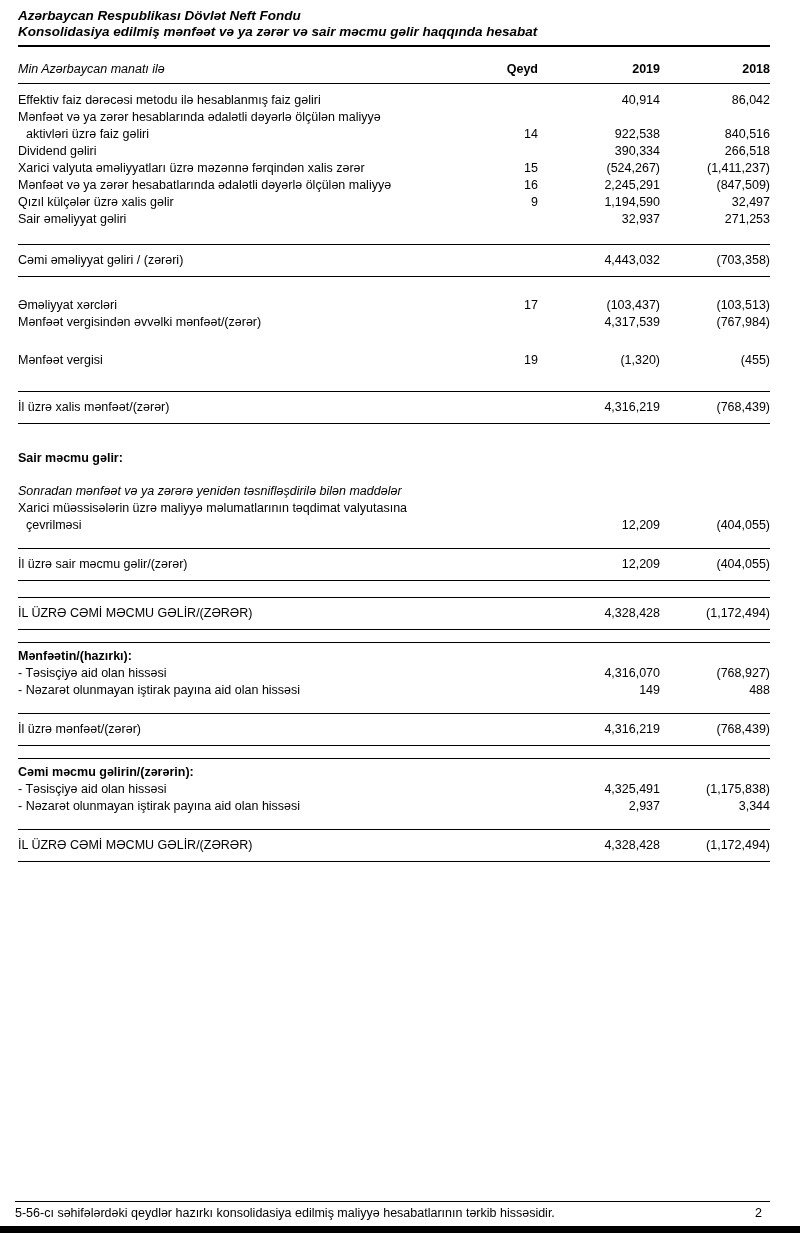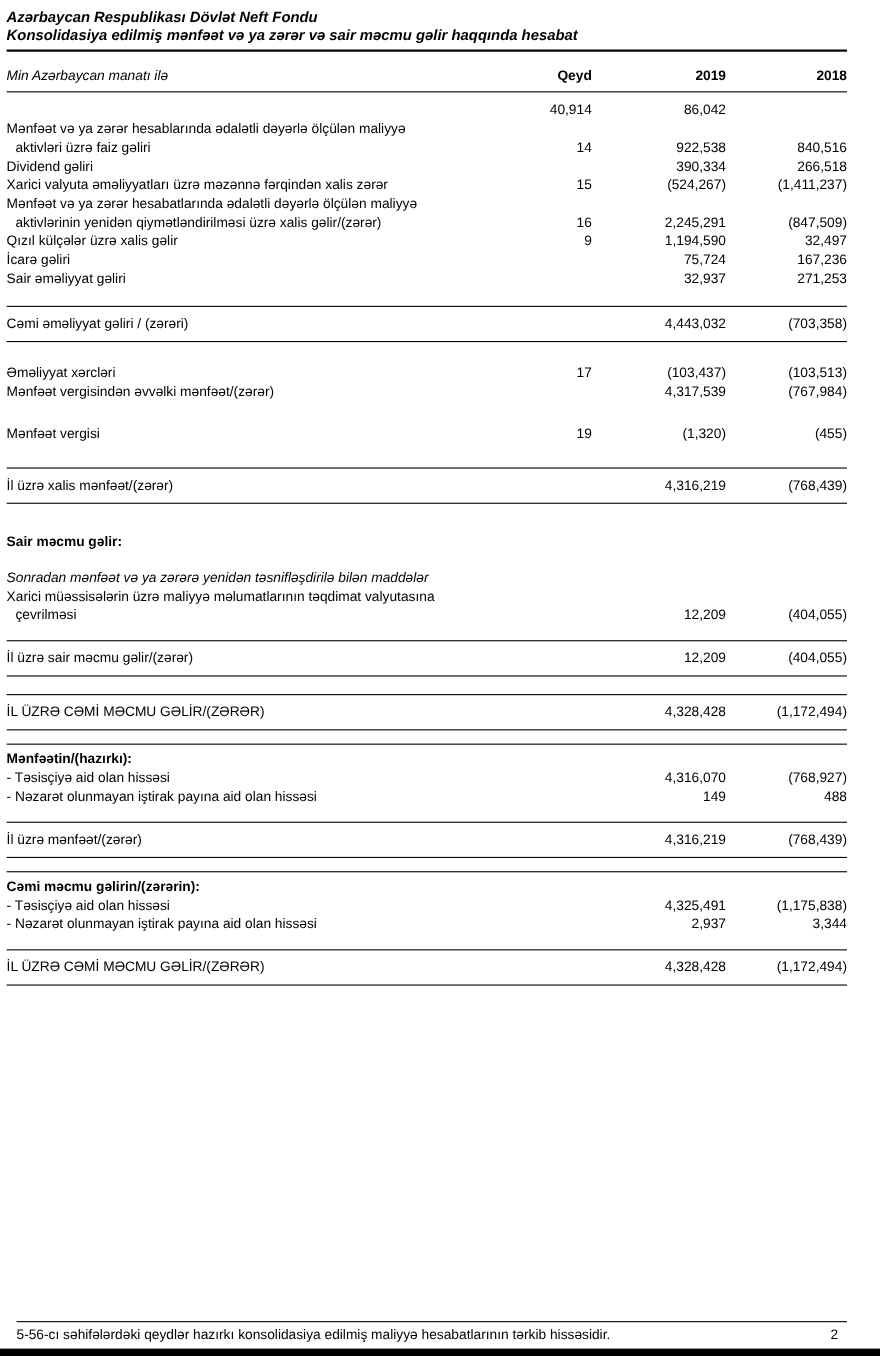--- a/index.html
+++ b/index.html
@@ -1,21 +1,21 @@
 <!DOCTYPE html>
 <html><head>
 <meta charset="utf-8">
 <style>
   html, body { margin: 0; padding: 0; }
   body {
     width: 800px; height: 1233px; position: relative; overflow: hidden;
     background: #ffffff; color: #000000;
     font-family: "Liberation Sans", sans-serif; font-size: 12.5px;
   }
-  .page { padding: 8px 30px 0 6px; }
+  .page { padding: 8px 30px 0 18px; }
   .title { font-weight: bold; font-style: italic; font-size: 13.5px; line-height: 16px; }
   .rule { border-top: 1px solid #000; }
   .rule.thick { border-top-width: 2px; margin: 5px 0 14px 0; }
   .row { display: grid; grid-template-columns: 1fr 70px 122px 110px; align-items: end; line-height: 17px; }
   .row.b { font-weight: normal; }
   .cell-num { text-align: right; }
   .header-row { margin-bottom: 5px; }
   .b { font-weight: bold; }
   .i { font-style: italic; }
   .heading { line-height: 17px; }
@@ -37,20 +37,23 @@
   <div class="row header-row">
     <div class="i">Min Azərbaycan manatı ilə</div>
     <div class="cell-num b">Qeyd</div>
     <div class="cell-num b">2019</div>
     <div class="cell-num b">2018</div>
   </div>
   <div class="rule"></div>
 
   <div id="rows-host">
       <div class="row">
+        <div>
+          <div>Effektiv faiz dərəcəsi metodu ilə hesablanmış faiz gəliri</div>
+        </div>
         <div class="cell-num"></div>
         <div class="cell-num">40,914</div>
         <div class="cell-num">86,042</div>
       </div>
       <div class="row">
         <div>
           <div>Mənfəət və ya zərər hesablarında ədalətli dəyərlə ölçülən maliyyə</div>
           <div class="cont">aktivləri üzrə faiz gəliri</div>
         </div>
         <div class="cell-num">14</div>
@@ -69,41 +72,32 @@
         <div>
           <div>Xarici valyuta əməliyyatları üzrə məzənnə fərqindən xalis zərər</div>
         </div>
         <div class="cell-num">15</div>
         <div class="cell-num">(524,267)</div>
         <div class="cell-num">(1,411,237)</div>
       </div>
       <div class="row">
         <div>
           <div>Mənfəət və ya zərər hesabatlarında ədalətli dəyərlə ölçülən maliyyə</div>
-          <div class="cont">aktivlərinin yenidən qiymətləndirilməsi üzrə xalis gəlir/(zərər)</div>
         </div>
         <div class="cell-num">16</div>
         <div class="cell-num">2,245,291</div>
         <div class="cell-num">(847,509)</div>
       </div>
       <div class="row">
         <div>
           <div>Qızıl külçələr üzrə xalis gəlir</div>
         </div>
         <div class="cell-num">9</div>
         <div class="cell-num">1,194,590</div>
         <div class="cell-num">32,497</div>
-      </div>
-      <div class="row">
-        <div>
-          <div>İcarə gəliri</div>
-        </div>
-        <div class="cell-num"></div>
-        <div class="cell-num">75,724</div>
-        <div class="cell-num">167,236</div>
       </div>
       <div class="row">
         <div>
           <div>Sair əməliyyat gəliri</div>
         </div>
         <div class="cell-num"></div>
         <div class="cell-num">32,937</div>
         <div class="cell-num">271,253</div>
       </div>
       <div style="height: 16px;"></div>

